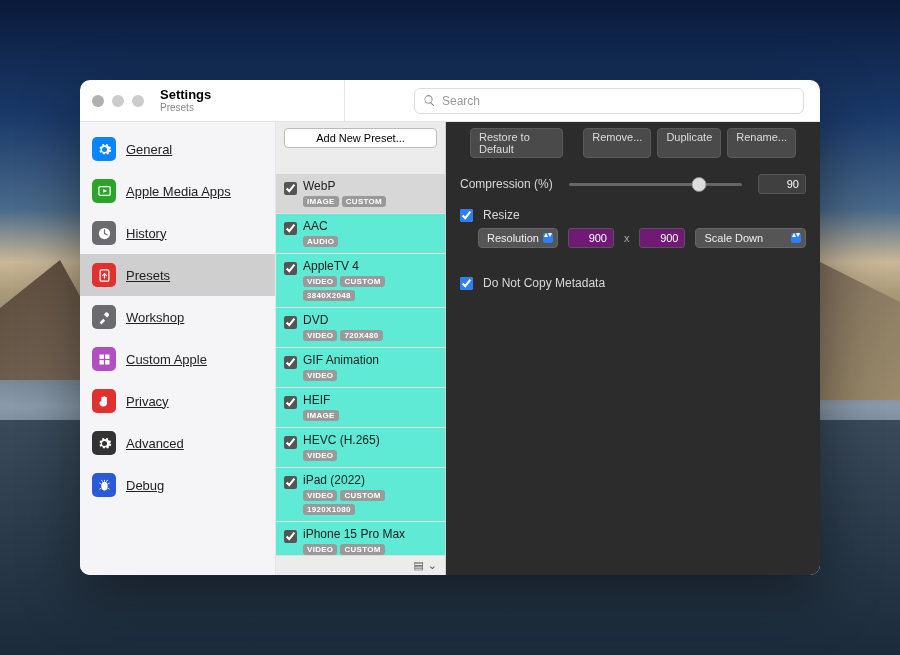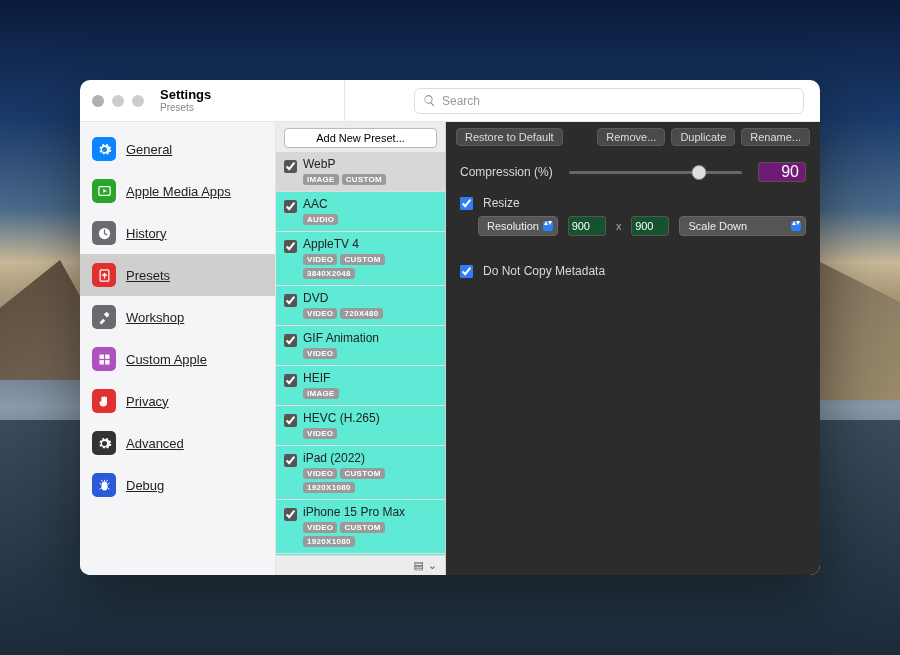--- a/index.html
+++ b/index.html
@@ -43,45 +43,45 @@
   .side-item { display:flex; align-items:center; gap:10px; height:42px; padding:0 12px; cursor:default; font-size:13px; color:#222;text-decoration:underline;}
   .side-item.selected { background:#cfcfcf; }
   .icon-box { width:24px; height:24px; border-radius:5px; display:flex; align-items:center; justify-content:center; flex-shrink:0;}
   .icon-box svg { width:15px; height:15px; fill:#fff; }
   .ic-blue{background:#0a84ff;} .ic-green{background:#2aa52a;} .ic-gray{background:#6a6a6f;}
   .ic-red{background:#e03030;} .ic-purple{background:#b050c0;} .ic-dark{background:#333;} .ic-blue2{background:#2a5ad8;}
 
   
   .preset-col { width:170px; display:flex; flex-direction:column; border-right:1px solid #d0d0d0; background:#ececec; }
   .add-preset { margin:6px 8px 4px; height:20px; background:#fff; border:1px solid #bbb; border-radius:4px; font-size:11px; display:flex; align-items:center; justify-content:center; cursor:default;}
-  .preset-list { flex:1; overflow-y:auto; position:relative; }
+  .preset-list { flex:1; overflow-y:auto; position:relative;margin-top:22px; }
   .preset-list::-webkit-scrollbar{width:8px;} .preset-list::-webkit-scrollbar-thumb{background:#b8b8b8;border-radius:4px;}
   .preset-row { display:flex; align-items:flex-start; gap:6px; padding:5px 8px 6px; border-bottom:1px solid #e0e0e0; background:#5eead4;}
   .preset-row.selected{ background:#d7d7d7; }
   .preset-row input[type=checkbox]{ margin-top:3px; width:13px; height:13px; accent-color:#555; }
   .pr-body{ display:flex; flex-direction:column; gap:3px;}
   .pr-name{ font-size:12px; color:#222;}
   .pr-tags{ display:flex; gap:3px; flex-wrap:wrap;}
   .tag{ font-size:8px; font-weight:700; letter-spacing:.3px; padding:1px 4px; border-radius:3px; background:#9a9a9a; color:#fff;}
   .footer-icons{ display:flex; justify-content:flex-end; gap:4px; padding:3px 8px; font-size:11px; color:#555; border-top:1px solid #ddd;}
 
   
   .detail { flex:1; background:#2c2c2c; color:#d8d8d8; font-size:12px; display:flex; flex-direction:column;}
-  .detail-toolbar{ display:flex; justify-content:space-between; padding:6px 10px; gap:20px; }
+  .detail-toolbar{ display:flex; justify-content:space-between; padding:6px 24px; gap:20px; }
   .dbtn{ background:#4a4a4a; border:1px solid #5a5a5a; color:#ddd; font-size:11px; padding:2px 8px; border-radius:4px; cursor:default;}
   .detail-body{ padding:10px 14px; display:flex; flex-direction:column; gap:14px;}
   .row{ display:flex; align-items:center; gap:10px;}
   .slider-track{ flex:1; height:3px; background:#666; border-radius:2px; position:relative; margin:0 6px;}
   .slider-thumb{ position:absolute; top:-6px; width:15px; height:15px; border-radius:50%; background:#ddd; border:1px solid #888; left:75%; transform:translateX(-50%);}
-  .numfield{ width:48px; height:20px; background:#701a75; border:1px solid #555; color:#fff; font-size:16px; text-align:right; padding-right:6px; border-radius:3px;}
+  .numfield{ width:48px; height:20px; background:#404040; border:1px solid #555; color:#fff; font-size:11px; text-align:right; padding-right:6px; border-radius:3px;}
   .chk{ width:13px; height:13px; accent-color:#2d7ef7;}
   .sel{ height:20px; background:#555; border:1px solid #666; border-radius:4px; color:#eee; font-size:11px; padding:0 18px 0 8px; display:flex; align-items:center; position:relative;}
   .sel::after{ content:""; position:absolute; right:4px; top:4px; width:10px; height:10px; background:#2d7ef7; border-radius:2px;}
   .sel .arr{ position:absolute; right:5px; top:3px; font-size:8px; color:#fff; z-index:1; line-height:6px;}
-  .dimfield{ width:38px; height:20px; background:#14532d; border:1px solid #555; color:#fff; font-size:11px; text-align:right; padding-right:15px; border-radius:3px;}
+  .dimfield{ width:46px; height:20px; background:#701a75; border:1px solid #555; color:#fff; font-size:11px; text-align:right; padding-right:6px; border-radius:3px;}
   .mult{ color:#aaa; font-size:11px;}
   .indent{ padding-left:18px;}
 </style>
 </head>
 <body>
 
 <div class="mountain-l"></div>
 <div class="mountain-r"></div>
 <div class="shore"></div>
 

